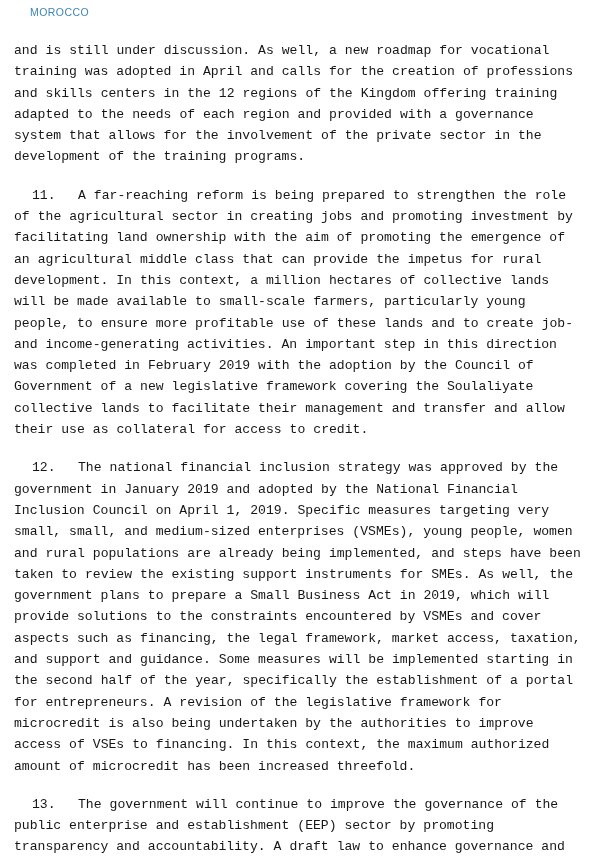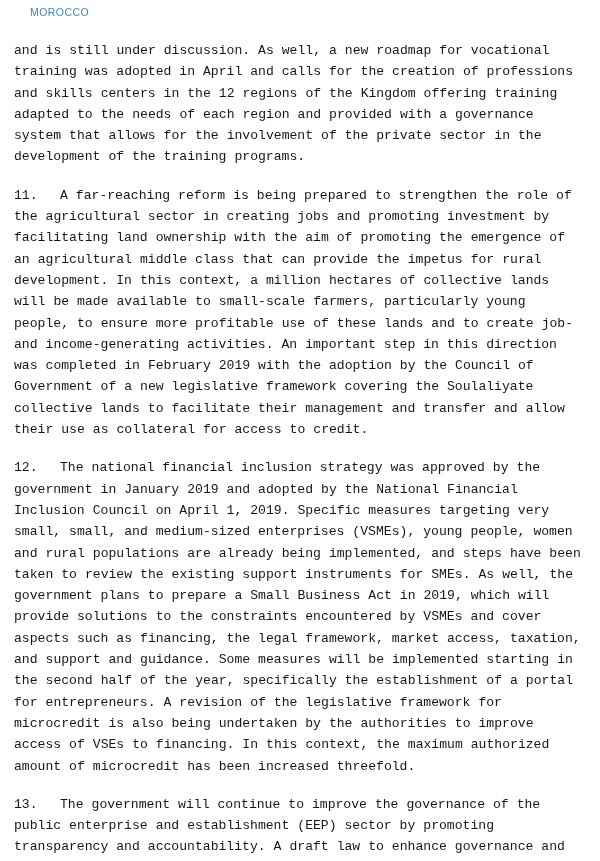--- a/index.html
+++ b/index.html
@@ -67,20 +67,21 @@
     margin-top: 17px;
   }
 
   
   .num {
     display: inline-block;
     width: 46px;
     font-size: 13.1px;
     line-height: 21.3px;
     color: #161616;
+    margin-left: 18px;
   }
 
   .para-text {
     font-size: 13.1px;
     line-height: 21.3px;
   }
 </style>
 </head>
 <body>
 

